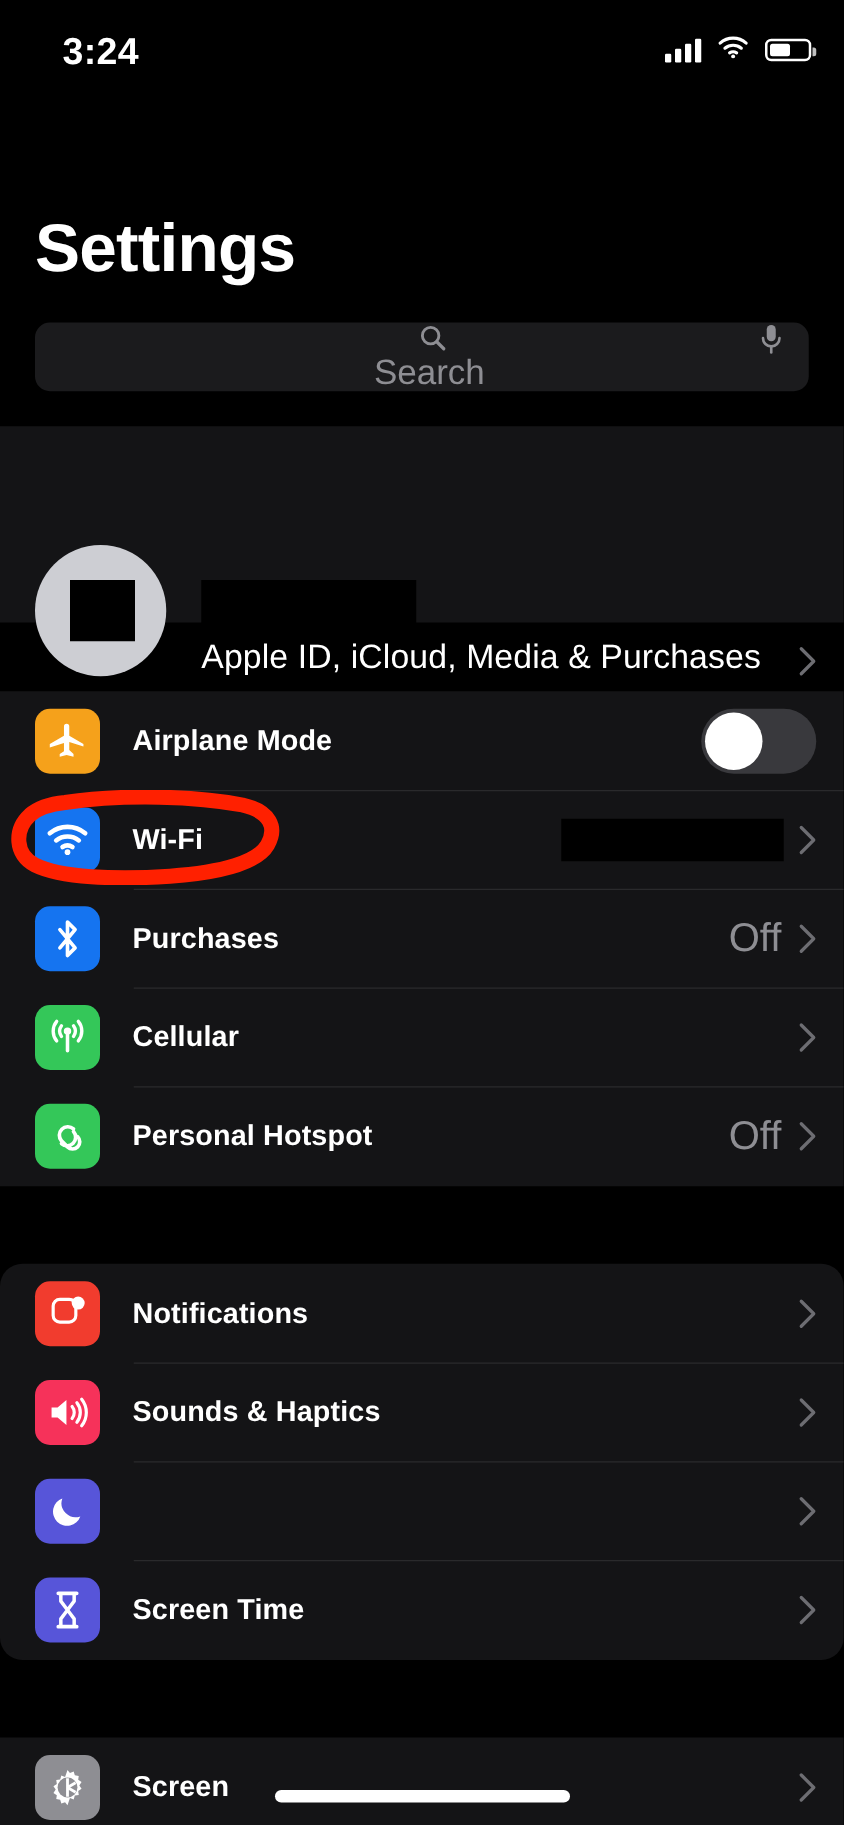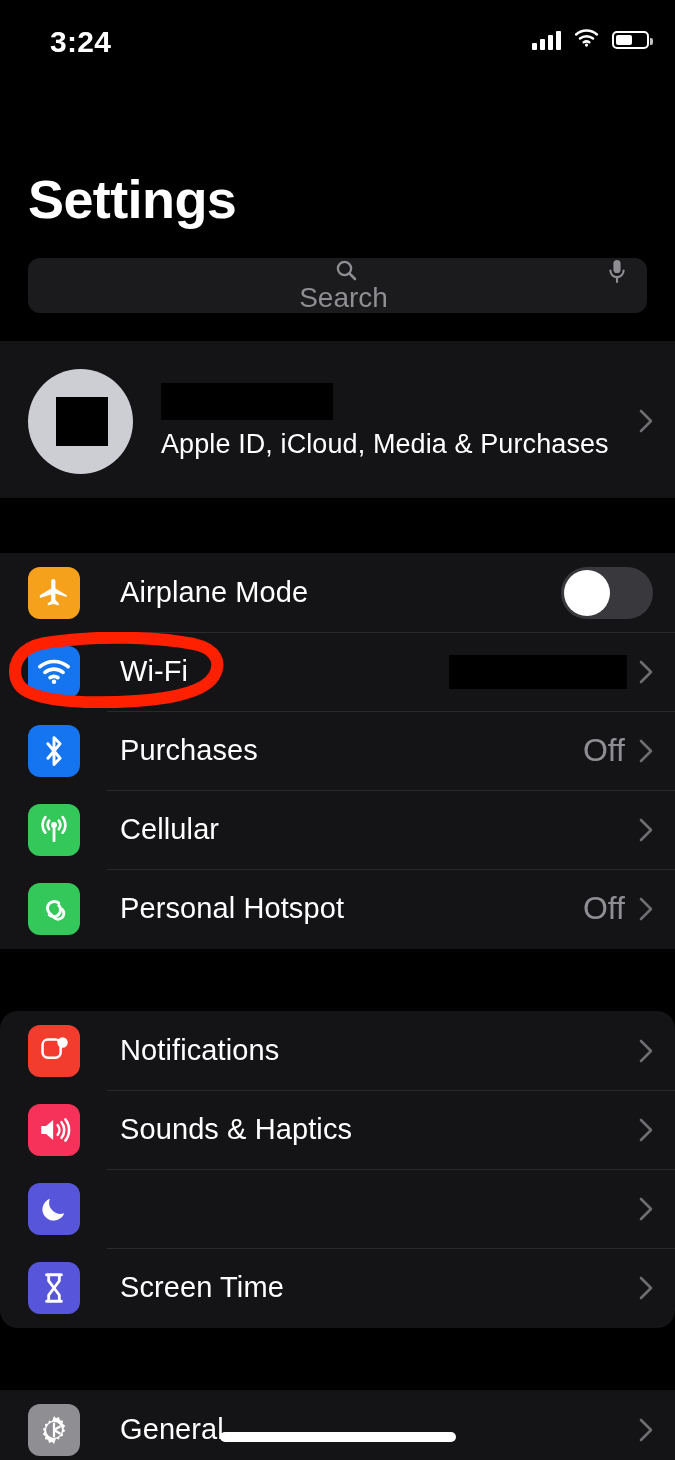--- a/index.html
+++ b/index.html
@@ -49,27 +49,27 @@
     position:relative; display:flex; align-items:center;
     height:79px; padding-left:28px; padding-right:22px;
   }
   .row + .row::before {
     content:""; position:absolute; left:107px; right:0; top:0; height:1px; background:#2a2a2c;
   }
   .ico {
     width:52px; height:52px; border-radius:12px; flex:0 0 auto;
     display:flex; align-items:center; justify-content:center;
   }
-  .label { margin-left:40px; color:#fff; font-size:29px; letter-spacing:.1px; }
+  .label { margin-left:26px; color:#fff; font-size:23px; letter-spacing:.1px;font-weight:bold; }
   .spacer { flex:1 1 auto; }
   .value { color:#8e8e93; font-size:32px; margin-right:14px; }
   .chev { width:14px; height:24px; flex:0 0 auto; }
 
   
-  .acct-row { height:160px; align-items:center; }
+  .acct-row { height:160px; align-items:flex-end;margin-top:40px; }
   .avatar {
     width:105px; height:105px; border-radius:50%; background:#cdced3;
     position:relative; flex:0 0 auto;
   }
   .avatar-redact { position:absolute; left:28px; top:28px; width:52px; height:49px; background:#000; }
   .acct-text { margin-left:28px; display:flex; flex-direction:column; gap:9px; }
   .acct-name-redact { width:172px; height:37px; background:#000; }
   .acct-sub { color:#fff; font-size:27px; letter-spacing:.1px; }
 
   
@@ -318,21 +318,21 @@
 
   <div class="group" style="top:1390px; height:70px;">
     <div class="row">
       <span class="ico" style="background:#8E8E93">
         <svg width="36" height="36" viewBox="0 0 24 24" fill="#fff">
           <path d="M12 2.6l1.3 1.6 2-.8.6 2.1 2.1.3-.3 2.1 1.8 1.2-1.2 1.8 1.2 1.8-1.8 1.2.3 2.1-2.1.3-.6 2.1-2-.8L12 21.4l-1.3-1.6-2 .8-.6-2.1-2.1-.3.3-2.1-1.8-1.2 1.2-1.8-1.2-1.8 1.8-1.2-.3-2.1 2.1-.3.6-2.1 2 .8z"></path>
           <circle cx="12" cy="12" r="5.3" fill="#8E8E93"></circle>
           <path d="M12 7.1v9.8M12 12l4.3-2.5M12 12l4.3 2.5" stroke="#fff" stroke-width="1.5"></path>
         </svg>
       </span>
-      <span class="label">General</span>
+      <span class="label">Screen</span>
       <span class="spacer"></span>
       <span class="chev">
         <svg viewBox="0 0 14 24" fill="none">
             <path d="M2 2l10 10L2 22" stroke="#6d6d72" stroke-width="2.6" stroke-linecap="round" stroke-linejoin="round"></path>
           </svg>
       </span>
     </div>
   </div>
 
   <div class="annot">

